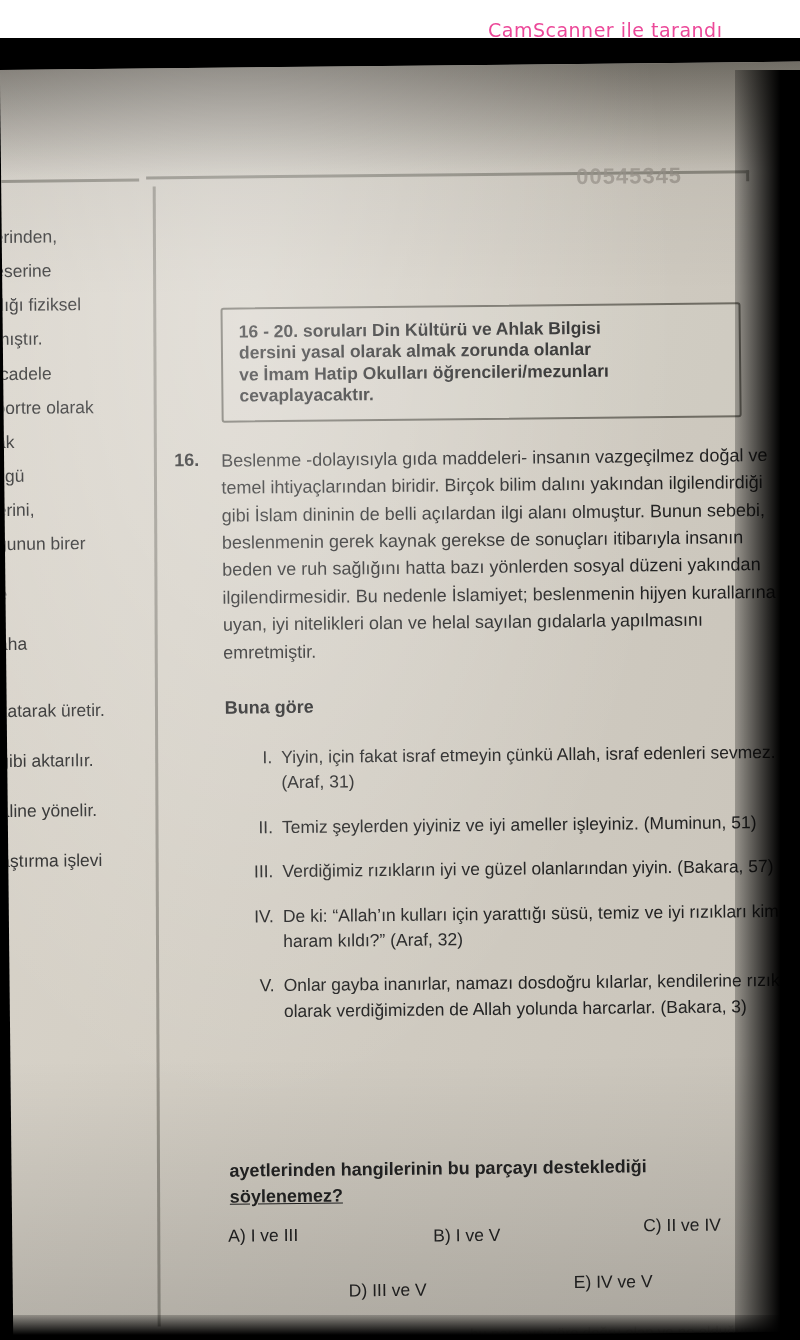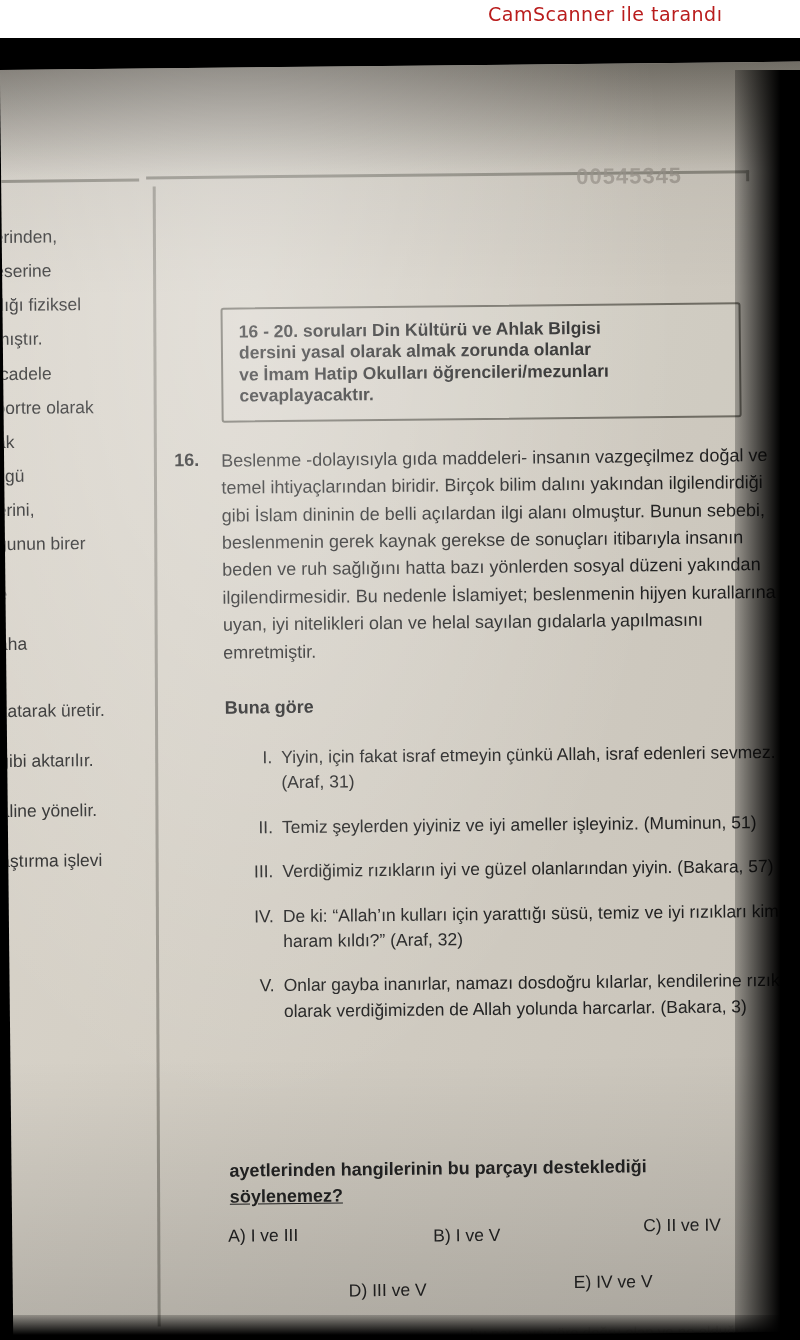--- a/index.html
+++ b/index.html
@@ -23,24 +23,24 @@
 
   
   .topstrip {
     position: absolute;
     left: 0; top: 0;
     width: 800px; height: 38px;
     background: #ffffff;
   }
   .watermark {
     position: absolute;
-    left: 488px; top: 3px;
+    left: 488px; top: 19px;
     font-size: 19px;
     letter-spacing: 0.5px;
-    color: #b91c1c;
+    color: #ec4899;
     font-family: "DejaVu Sans", sans-serif;
     white-space: nowrap;
   }
 
   
   .blackgap {
     position: absolute;
     left: 0; top: 38px;
     width: 800px; height: 32px;
     background: #000000;

